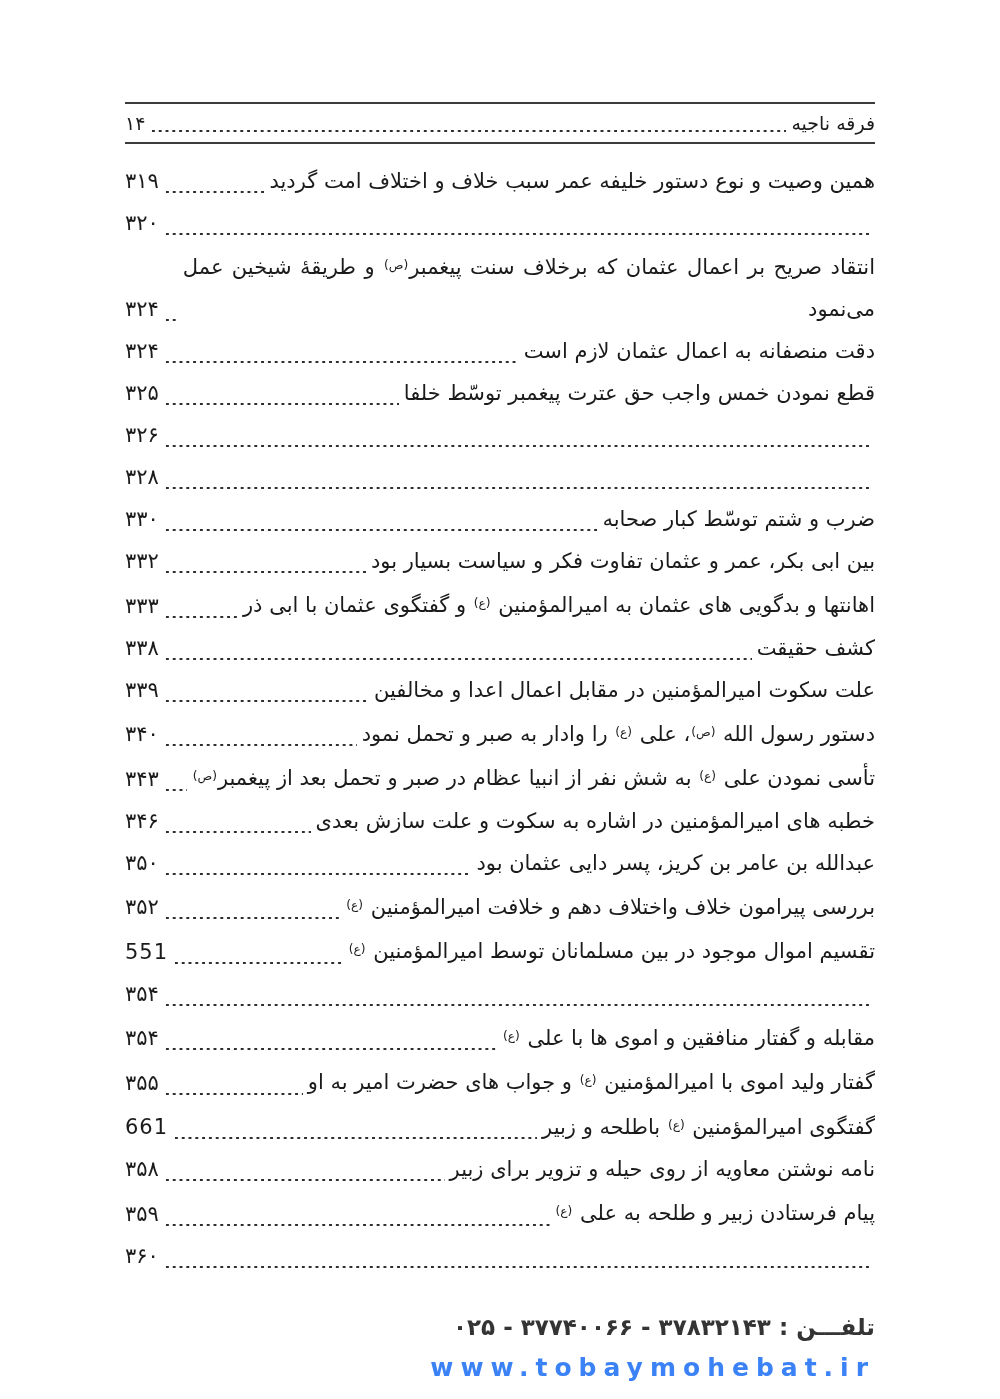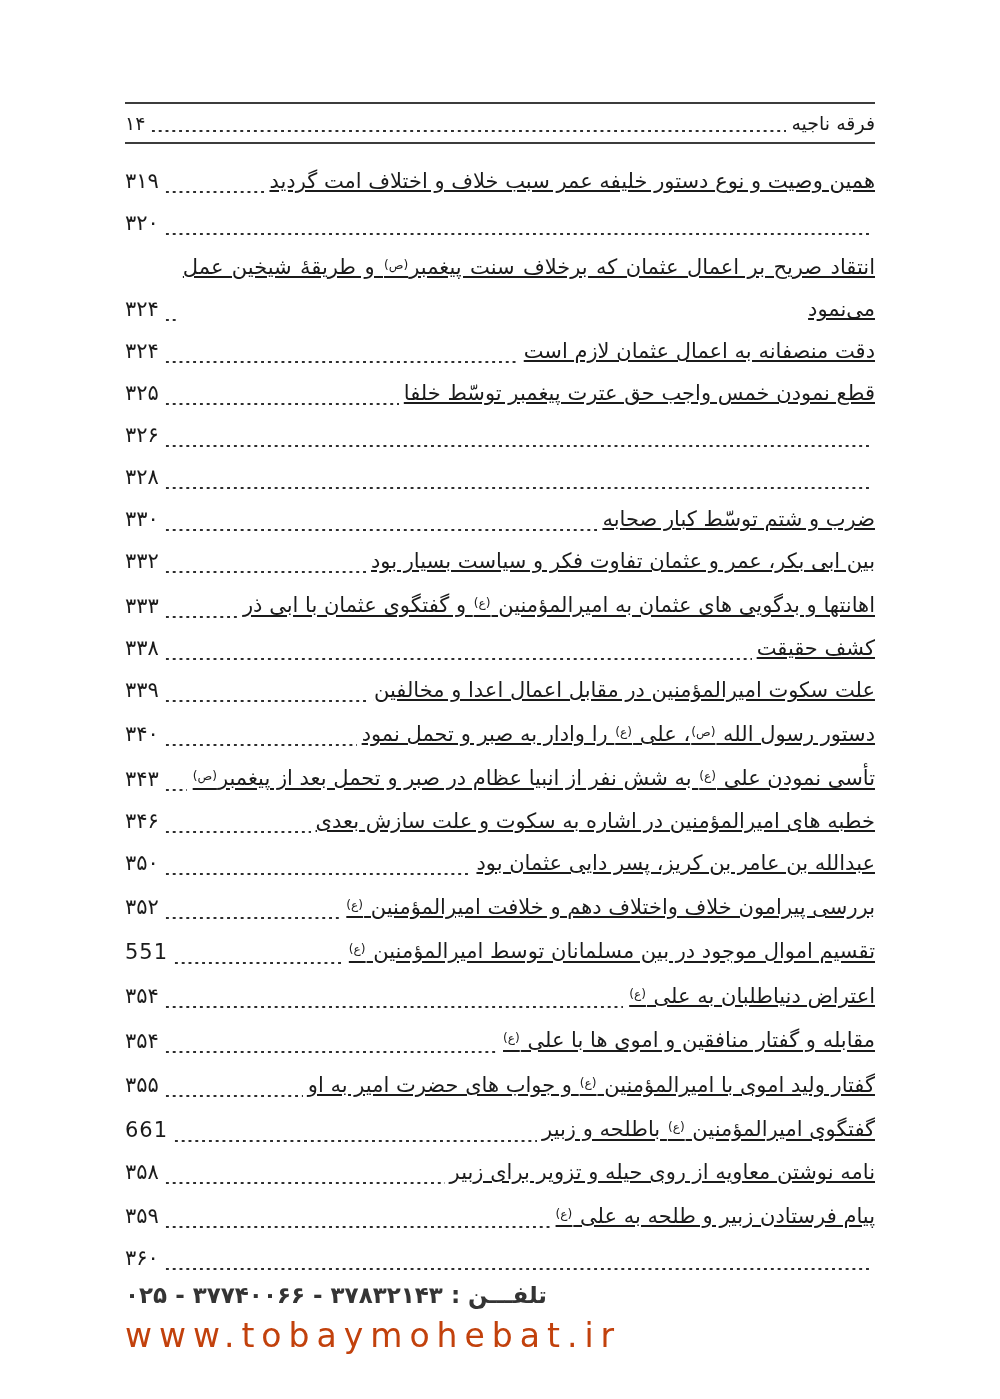--- a/index.html
+++ b/index.html
@@ -56,58 +56,58 @@
     line-height: 42px;
   }
   .toc-entry {
     display: flex;
     align-items: flex-end;
   }
   .t-title {
     flex: 0 1 auto;
     min-width: 0;
     text-align: justify;
-    text-decoration: underline;
   }
   .t-leader {
     align-self: flex-end;
     height: 42px;
     background-position: 0 29px;
   }
   .t-page {
     flex: 0 0 auto;
     white-space: nowrap;
     letter-spacing: 1px;
   }
   .hon {
     font-size: 0.58em;
     vertical-align: 0.45em;
     letter-spacing: 0;
     padding: 0 1px;
   }
   
   .footer {
-    text-align: left;
+    margin-top: 34px;
+    text-align: right;
     color: #343434;
   }
   .phone-line {
     direction: rtl;
     font-weight: bold;
     font-size: 23px;
     line-height: 32px;
   }
   .phone-numbers { letter-spacing: 2px; }
   .website {
     direction: ltr;
     margin-top: 8px;
-    font-weight: normal;
-    font-size: 33px;
+    font-weight: bold;
+    font-size: 25px;
     line-height: 34px;
     letter-spacing: 7px;
-    color: #c2410c;
+    color: #3b82f6;
   }
 </style>
 </head>
 <body>
 
 <div class="page">
   <div class="content">
 
     <div class="rule"></div>
 
@@ -219,21 +219,20 @@
     <span class="t-page">۳۵۲</span>
   </div>
 
   <div class="toc-entry">
     <span class="t-title">تقسیم اموال موجود در بین مسلمانان توسط امیرالمؤمنین <span class="hon">(ع)</span></span>
     <span class="leader t-leader"></span>
     <span class="t-page">551</span>
   </div>
 
   <div class="toc-entry">
-    <span class="t-title">اعتراض دنیاطلبان به علی <span class="hon">(ع)</span></span>
     <span class="leader t-leader"></span>
     <span class="t-page">۳۵۴</span>
   </div>
 
   <div class="toc-entry">
     <span class="t-title">مقابله و گفتار منافقین و اموی ها با علی <span class="hon">(ع)</span></span>
     <span class="leader t-leader"></span>
     <span class="t-page">۳۵۴</span>
   </div>
 

